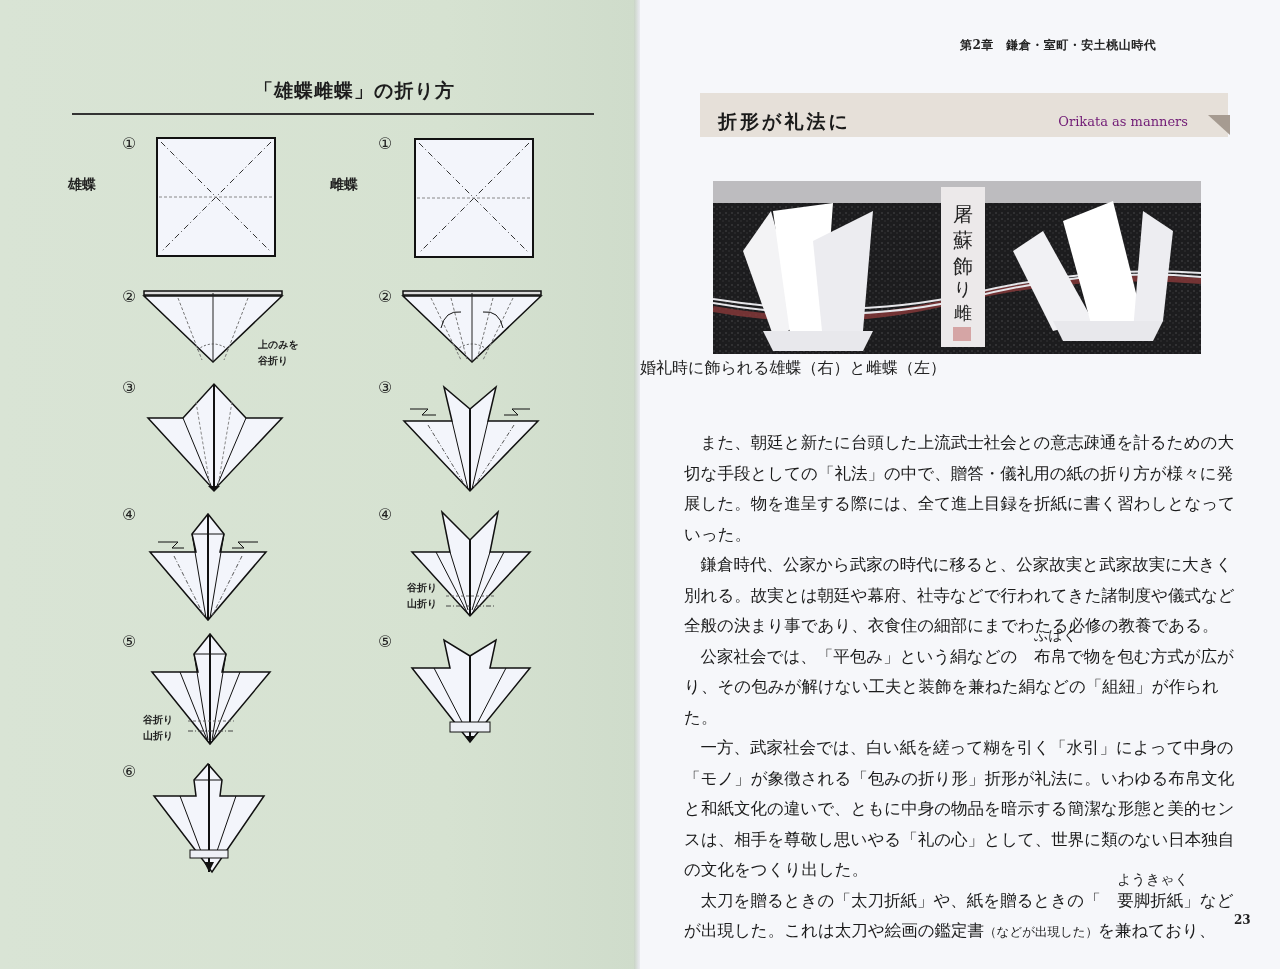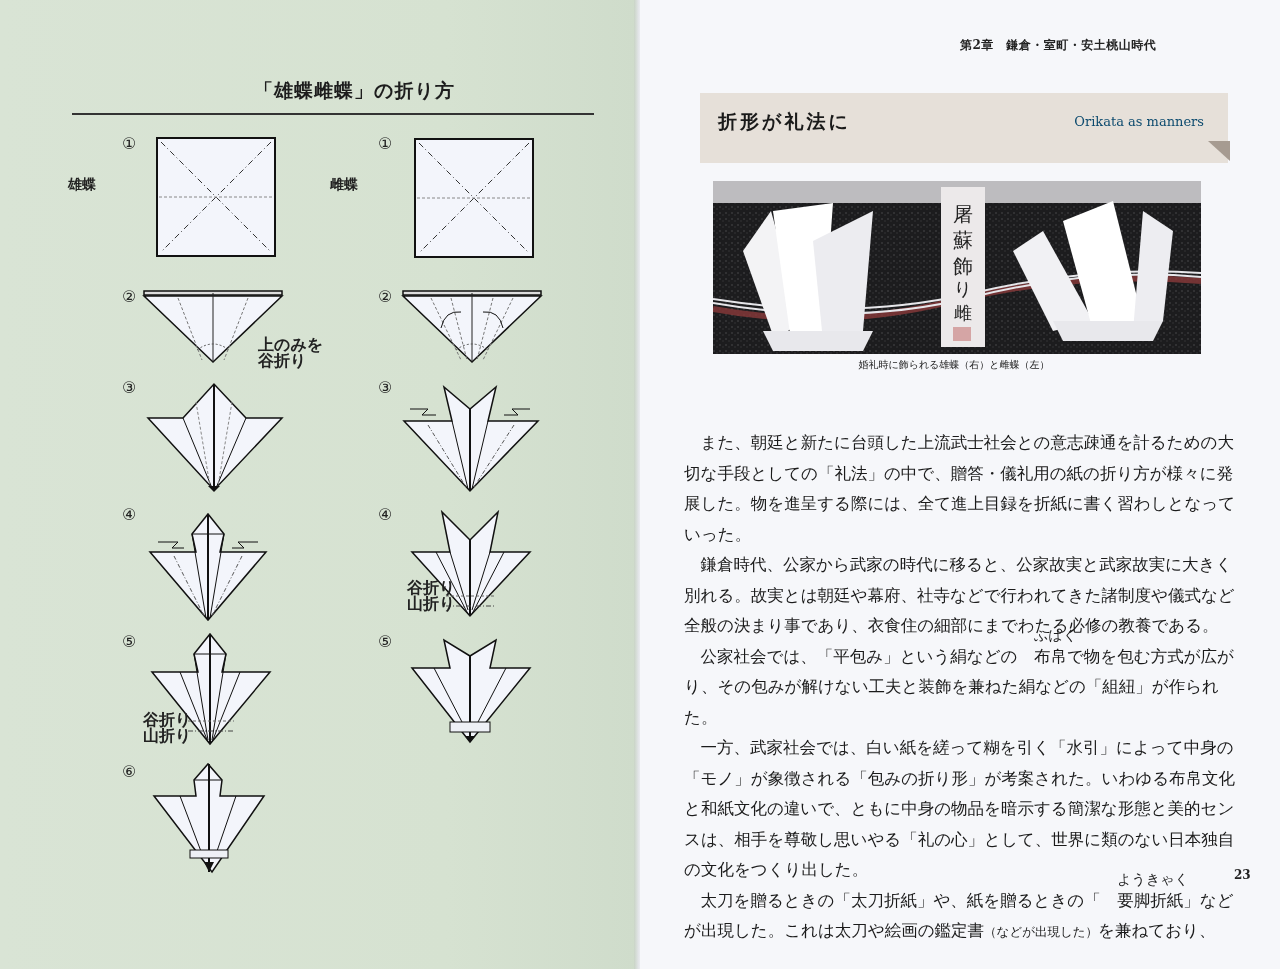--- a/index.html
+++ b/index.html
@@ -21,77 +21,77 @@
     }
     .col-label {
       position: absolute; font-size: 14px; font-weight: bold; color: #222; margin-top: 40px;
     }
     .step-num {
       position: absolute; font-size: 16px; color: #222;
       font-family: "DejaVu Sans", sans-serif;
     }
     .diagram { position: absolute; }
     .fold-label {
-      position: absolute; font-size: 16px; font-weight: bold; color: #222; line-height: 16px;
+      position: absolute; font-size: 10px; font-weight: bold; color: #222; line-height: 16px;
     }
 
     
     .spine {
       position: absolute; left: 634px; top: 0; width: 8px; height: 969px;
       background: linear-gradient(90deg, #c9d4c6 0%, #e4e6ea 60%, #f4f5f8 100%);
     }
 
     
     .right-page {
       position: absolute; left: 640px; top: 0; width: 640px; height: 969px;
       background: #f6f7fa;
     }
     .running-head {
       position: absolute; left: 320px; top: 37px;
       font-family: "DejaVu Serif", serif; font-size: 12px; color: #222; letter-spacing: 0.5px; font-weight: bold;
     }
     .banner {
-      position: absolute; left: 60px; top: 93px; width: 528px; height: 70px;
+      position: absolute; left: 60px; top: 93px; width: 528px; height: 44px;
       background: #e6e0d9;
       text-decoration: underline;
     }
     .banner-fold {
       position: absolute; right: -2px; bottom: 2px; width: 0; height: 0;
       border-left: 22px solid transparent; border-top: 20px solid #a69b91;
     }
     .banner-title {
       position: absolute; left: 18px; top: 16px;
       font-size: 19px; font-weight: bold; color: #1a1a1a; letter-spacing: 3px;
     }
     .banner-sub {
-      position: absolute; right: 24px; top: 21px;
-      font-family: "DejaVu Serif", serif; font-size: 13px; color: #0c4a6e;
+      position: absolute; right: 40px; top: 21px;
+      font-family: "DejaVu Serif", serif; font-size: 13px; color: #701a75;
     }
     .photo {
       position: absolute; left: 73px; top: 181px; width: 488px; height: 173px;
       background: #1b1b1d; overflow: hidden;
     }
     .caption {
-      position: absolute; left: 0; width: 628px; top: 358px; text-align: center;
-      font-size: 10px; color: #222;
+      position: absolute; left: 0; width: 628px; top: 358px; text-align: left;
+      font-size: 16px; color: #222;
     }
     .body-text {
       position: absolute; left: 44px; top: 428px; width: 560px;
       font-family: "DejaVu Serif", serif; font-size: 16.5px; color: #1b1b1b;
       line-height: 30.5px;
     }
     .body-text p { text-indent: 1em; }
     .body-text .small { font-size: 12.5px; }
     .ruby-wrap { position: relative; display: inline-block; }
     .ruby-text {
       position: absolute; left: 0; right: 0; top: -11px; text-align: center;
       font-size: 14px; line-height: 8px; letter-spacing: 0; white-space: nowrap;
     }
     .page-number {
-      position: absolute; left: 594px; top: 868px;
+      position: absolute; left: 594px; top: 913px;
       font-family: "DejaVu Serif", serif; font-size: 12px; font-weight: bold; color: #222;
     }
   </style>
 </head>
 <body>
 
 <div class="left-page">
   <div class="lp-title">「雄蝶雌蝶」の折り方</div>
   <div class="lp-rule"></div>
 
@@ -280,18 +280,18 @@
       <polygon points="430,30 460,50 450,140 420,150" fill="#ededf1"></polygon>
       <polygon points="340,140 450,140 440,160 350,160" fill="#e8e8ec"></polygon>
     </svg>
   </div>
   <div class="caption">婚礼時に飾られる雄蝶（右）と雌蝶（左）</div>
 
   <div class="body-text">
     <p>また、朝廷と新たに台頭した上流武士社会との意志疎通を計るための大切な手段としての「礼法」の中で、贈答・儀礼用の紙の折り方が様々に発展した。物を進呈する際には、全て進上目録を折紙に書く習わしとなっていった。</p>
     <p>鎌倉時代、公家から武家の時代に移ると、公家故実と武家故実に大きく別れる。故実とは朝廷や幕府、社寺などで行われてきた諸制度や儀式など全般の決まり事であり、衣食住の細部にまでわたる必修の教養である。</p>
     <p><span>公家社会では、「平包み」という絹などの</span><span class="ruby-wrap"><span>布帛</span><span class="ruby-text">ふはく</span></span><span>で物を包む方式が広がり、その包みが解けない工夫と装飾を兼ねた絹などの「組紐」が作られた。</span></p>
-    <p>一方、武家社会では、白い紙を縒って糊を引く「水引」によって中身の「モノ」が象徴される「包みの折り形」が考案された。いわゆる布帛文化と和紙文化の違いで、ともに中身の物品を暗示する簡潔な形態と美的センスは、相手を尊敬し思いやる「礼の心」として、世界に類のない日本独自の文化をつくり出した。</p>
+    <p>一方、武家社会では、白い紙を縒って糊を引く「水引」によって中身の「モノ」が象徴される「包みの折り形」折形が礼法に。いわゆる布帛文化と和紙文化の違いで、ともに中身の物品を暗示する簡潔な形態と美的センスは、相手を尊敬し思いやる「礼の心」として、世界に類のない日本独自の文化をつくり出した。</p>
     <p><span>太刀を贈るときの「太刀折紙」や、紙を贈るときの「</span><span class="ruby-wrap"><span>要脚</span><span class="ruby-text">ようきゃく</span></span><span>折紙」などが出現した。これは太刀や絵画の鑑定書</span><span class="small">（などが出現した）</span><span>を兼ねており、</span></p>
   </div>
 
   <div class="page-number">23</div>
 </div>
 
 </body></html>

